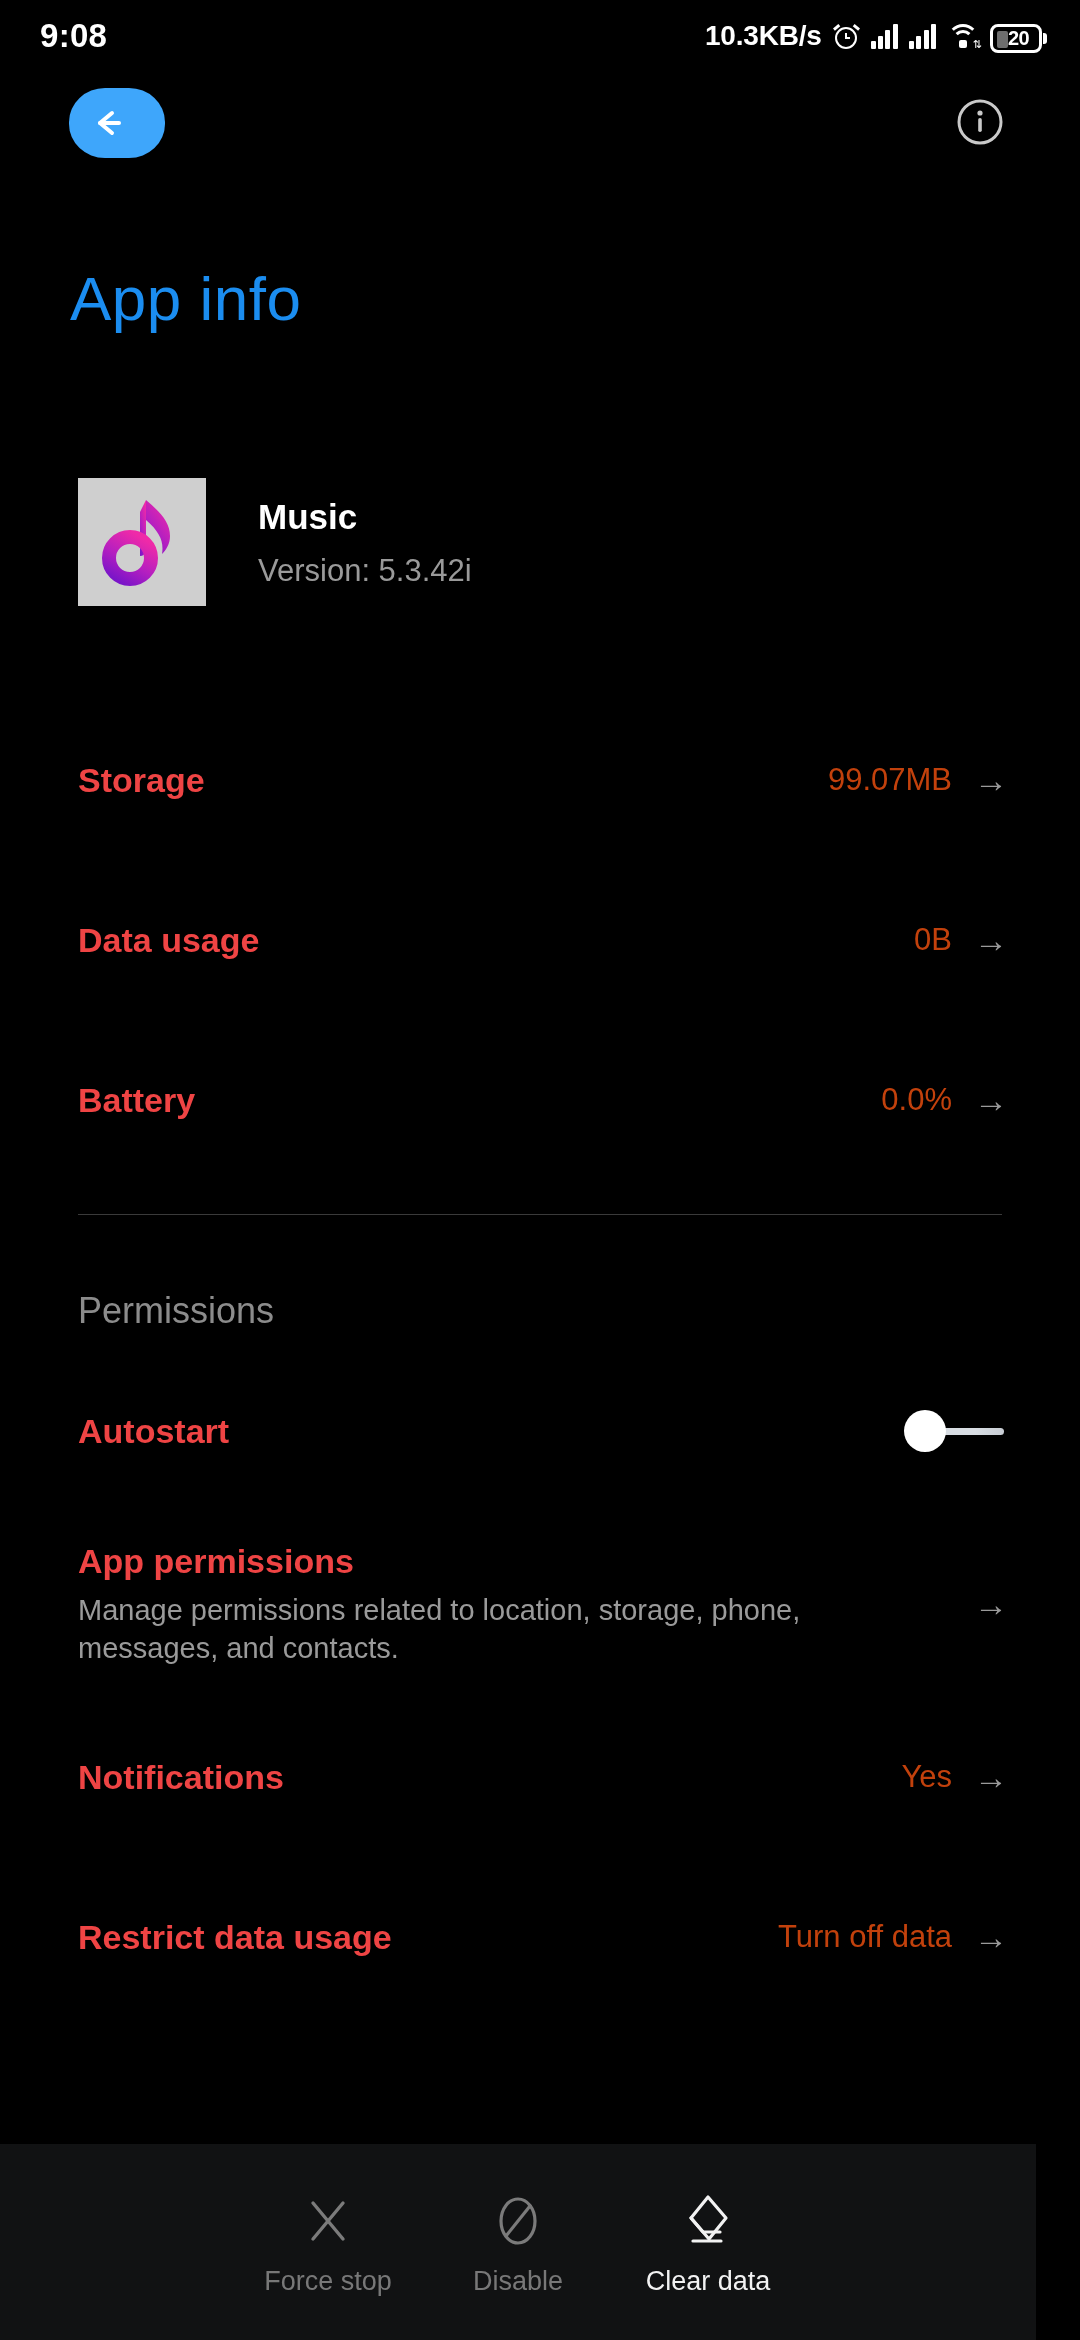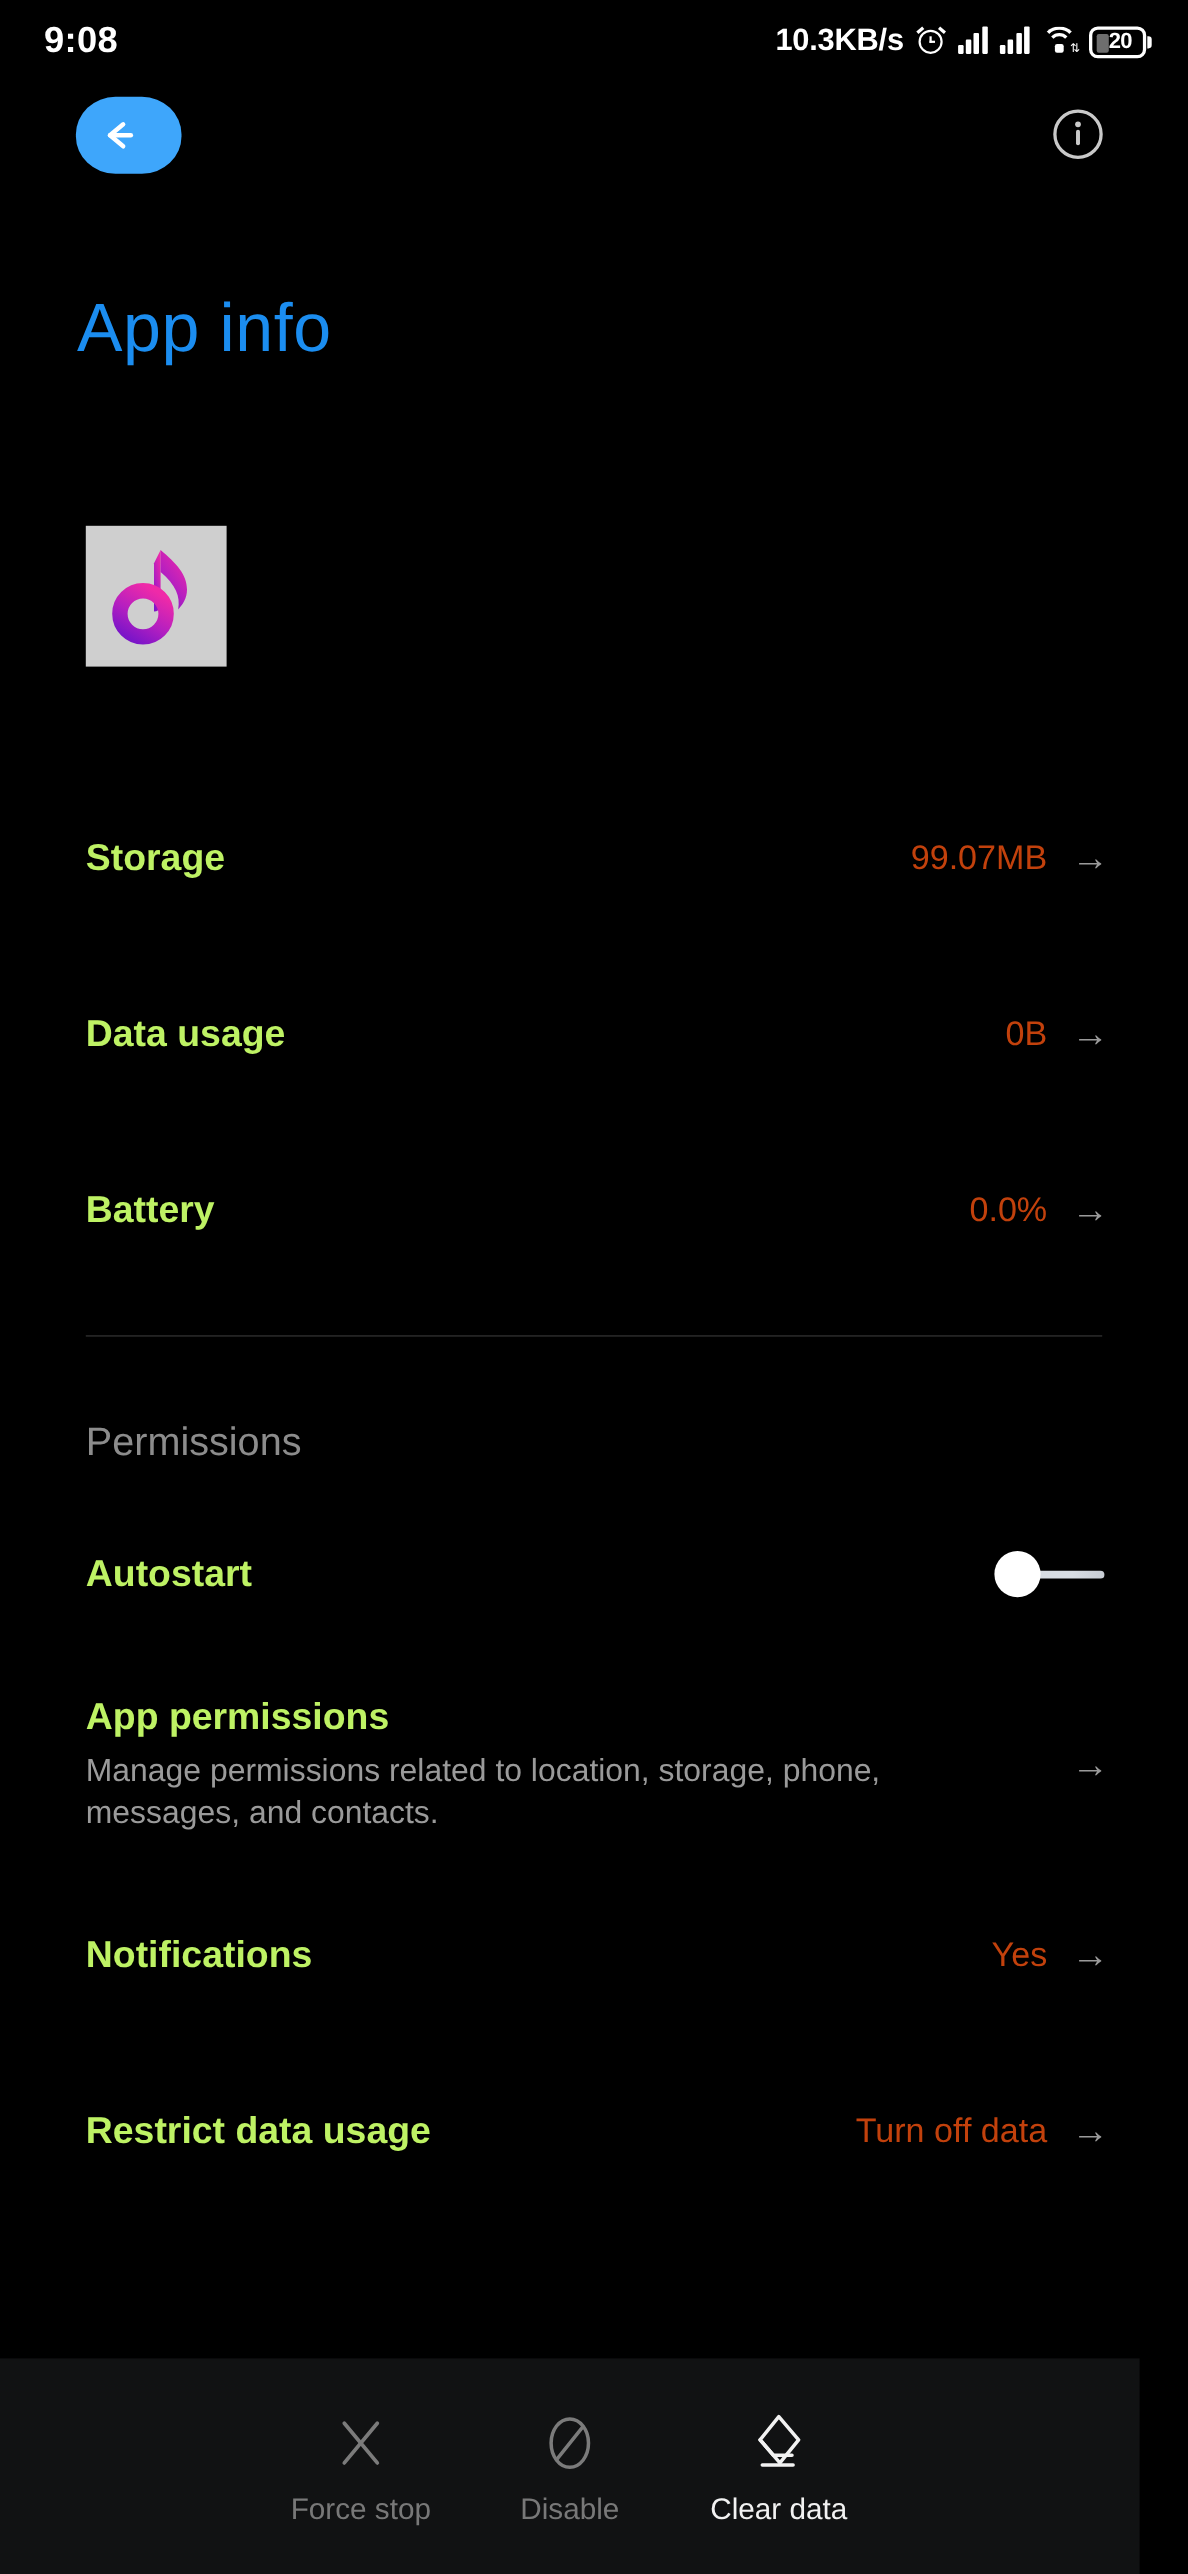--- a/index.html
+++ b/index.html
@@ -90,21 +90,21 @@
   .app-name { color:#fff; font-size:35px; font-weight:700; line-height:1.25; }
   .app-version { color:#9a9a9a; font-size:31px; font-weight:400; margin-top:14px; line-height:1.2; }
 
   
   .rows { position:absolute; top:700px; left:0; width:1080px; }
   .row {
     position:relative; display:flex; align-items:center; justify-content:space-between;
     padding:0 72px 0 78px; min-height:160px; cursor:pointer;
   }
   .row-left { display:flex; flex-direction:column; justify-content:center; max-width:820px; }
-  .row-title { color:#bef264; font-size:34px; font-weight:700; line-height:1.2; }
+  .row-title { color:#ef4444; font-size:34px; font-weight:700; line-height:1.2; }
   .row-sub { color:#9a9a9a; font-size:29px; font-weight:400; line-height:1.32; margin-top:9px; max-width:820px; }
   .row-right { display:flex; align-items:center; gap:22px; flex:none; }
   .row-value { color:#c2410c; font-size:31px; font-weight:400; }
   .arrow { color:#9a9a9a; font-size:34px; line-height:1; font-weight:300; }
 
   .divider {
     height:1px; background:#3a3a3a; margin:34px 78px 0 78px;
   }
   .section-label {
     color:#8c8c8c; font-size:36px; font-weight:400;
@@ -209,20 +209,24 @@
               <stop offset="55%" stop-color="#b51fc0"></stop>
               <stop offset="100%" stop-color="#7b15c8"></stop>
             </linearGradient>
           </defs>
           <path d="M52 8 L52 58 C52 58 52 64 46 64 L46 20 Z" fill="url(#mg)"></path>
           <path d="M52 8 C66 20 76 30 76 44 C76 52 72 58 68 62 C70 50 66 40 52 28 Z" fill="url(#mg)"></path>
           <circle cx="36" cy="66" r="21" fill="none" stroke="url(#mg)" stroke-width="14"></circle>
         </svg>
       </span>
     </div>
+    <div class="app-meta">
+      <div class="app-name">Music</div>
+      <div class="app-version">Version: 5.3.42i</div>
+    </div>
   </div>
 
   <div class="rows">
 
     <div class="row">
       <div class="row-left">
         <div class="row-title">Storage</div>
       </div>
       <div class="row-right">
         <div class="row-value">99.07MB</div>

